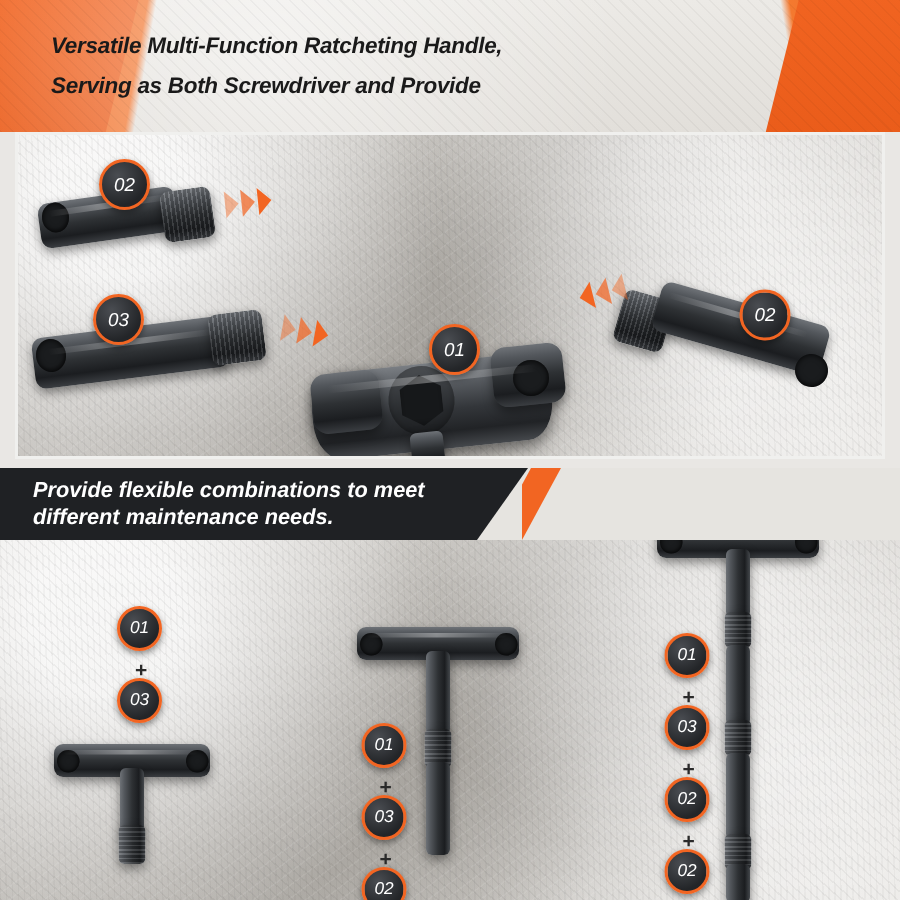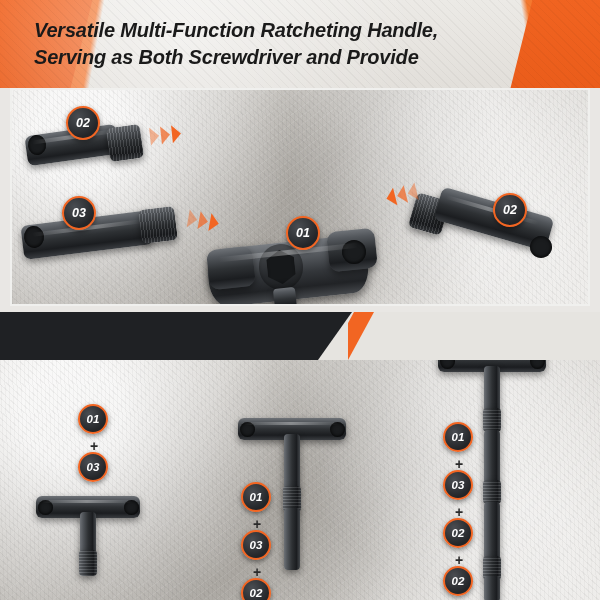--- a/index.html
+++ b/index.html
@@ -66,21 +66,21 @@
     position: absolute; inset: 0;
     background-image:
       repeating-linear-gradient(45deg, rgba(0,0,0,0.035) 0 1px, rgba(0,0,0,0) 1px 6px),
       radial-gradient(circle at 30% 40%, rgba(255,255,255,0.5), rgba(255,255,255,0) 55%);
     pointer-events: none;
   }
   .header h1 {
     position: relative;
     margin: 0;
     padding: 17px 34px 0 34px;
-    font-size: 20px;
+    font-size: 15px;
     line-height: 27px;
     font-weight: bold;
     font-style: italic;
     color: #1a1a1a;
     letter-spacing: -0.2px;
   }
   .header h1 .l2 { display: block; }
 
   
   .panel-top {
@@ -133,21 +133,21 @@
 
   
   .badge {
     position: absolute;
     width: 34px; height: 34px;
     border-radius: 50%;
     background: radial-gradient(circle at 35% 30%, #4a4d52, #232528 70%);
     border: 2px solid #f26522;
     color: #ffffff;
     font-size: 12.5px;
-    font-weight: bold;
+    font-weight: normal;
     font-style: italic;
     display: flex; align-items: center; justify-content: center;
     box-shadow: 0 2px 5px rgba(0,0,0,0.45);
     z-index: 6;
   }
   .badge.sm { width: 30px; height: 30px; font-size: 11.5px; }
 
   .plus {
     position: absolute;
     color: #2a2a2a;
@@ -278,20 +278,24 @@
 
     <div class="badge" style="left:54px; top:16px;">02</div>
     <div class="badge" style="left:274px; top:126px;">01</div>
     <div class="badge" style="left:50px; top:106px;">03</div>
     <div class="badge" style="left:481px; top:103px;">02</div>
   </div>
 
   <div class="caption-band">
     <div class="cap-shape"></div>
     <div class="cap-accent"></div>
+    <p>
+      <span>Provide flexible combinations to meet</span>
+      <span>different maintenance needs.</span>
+    </p>
   </div>
 
   <div class="panel-bottom">
     <div class="inner stone"></div>
 
     <div class="metal" style="left:36px; top:136px; width:104px; height:22px; border-radius:6px;"></div>
     <div class="socket-hole" style="left:38px; top:140px; width:15px; height:15px;"></div>
     <div class="socket-hole" style="left:124px; top:140px; width:15px; height:15px;"></div>
     <div class="metal vert" style="left:80px; top:152px; width:16px; height:44px; border-radius:4px;"></div>
     <div class="metal vert knurl" style="left:79px; top:190px; width:18px; height:26px; border-radius:4px;"></div>

